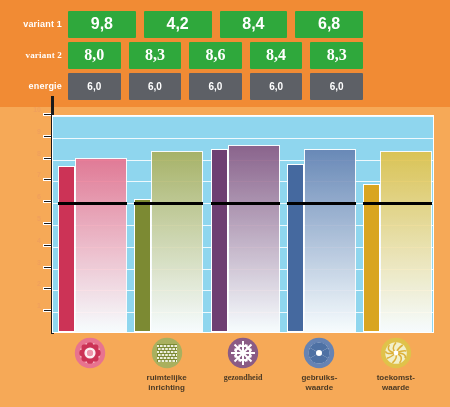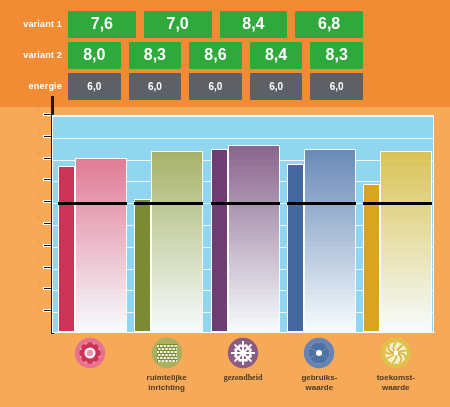--- a/index.html
+++ b/index.html
@@ -14,21 +14,21 @@
   
   #header{
     position:absolute;left:0;top:0;width:450px;height:107px;
     background:#f18b34;
   }
   .hdr-row{
     position:absolute;left:0;width:370px;height:28px;
     display:flex;align-items:center;
   }
   #hdr-row-0{top:10px;}
-  #hdr-row-1{top:41px;}
+  #hdr-row-1{top:41px;font-family:Liberation Serif, serif;}
   #hdr-row-2{top:72px;}
   .row-label{
     width:62px;flex:0 0 62px;text-align:right;padding-right:6px;
     color:#ffffff;font-size:9px;font-weight:bold;letter-spacing:.2px;
     white-space:nowrap;
   }
   .cells{display:flex;flex:1;gap:8px;padding-right:7px;}
   .cell{
     flex:1;height:27px;display:flex;align-items:center;justify-content:center;
     color:#ffffff;font-weight:bold;border-radius:1px;
@@ -86,22 +86,22 @@
 </head>
 <body>
 
 <div id="app">
 
   <div id="header">
 
     <div class="hdr-row" id="hdr-row-0">
       <div class="row-label">variant 1</div>
       <div class="cells">
-        <div class="cell green">7,6</div>
-        <div class="cell green">7,0</div>
+        <div class="cell green">9,8</div>
+        <div class="cell green">4,2</div>
         <div class="cell green">8,4</div>
         <div class="cell green">6,8</div>
       </div>
     </div>
 
     <div class="hdr-row" id="hdr-row-1">
       <div class="row-label">variant 2</div>
       <div class="cells">
         <div class="cell green">8,0</div>
         <div class="cell green">8,3</div>

